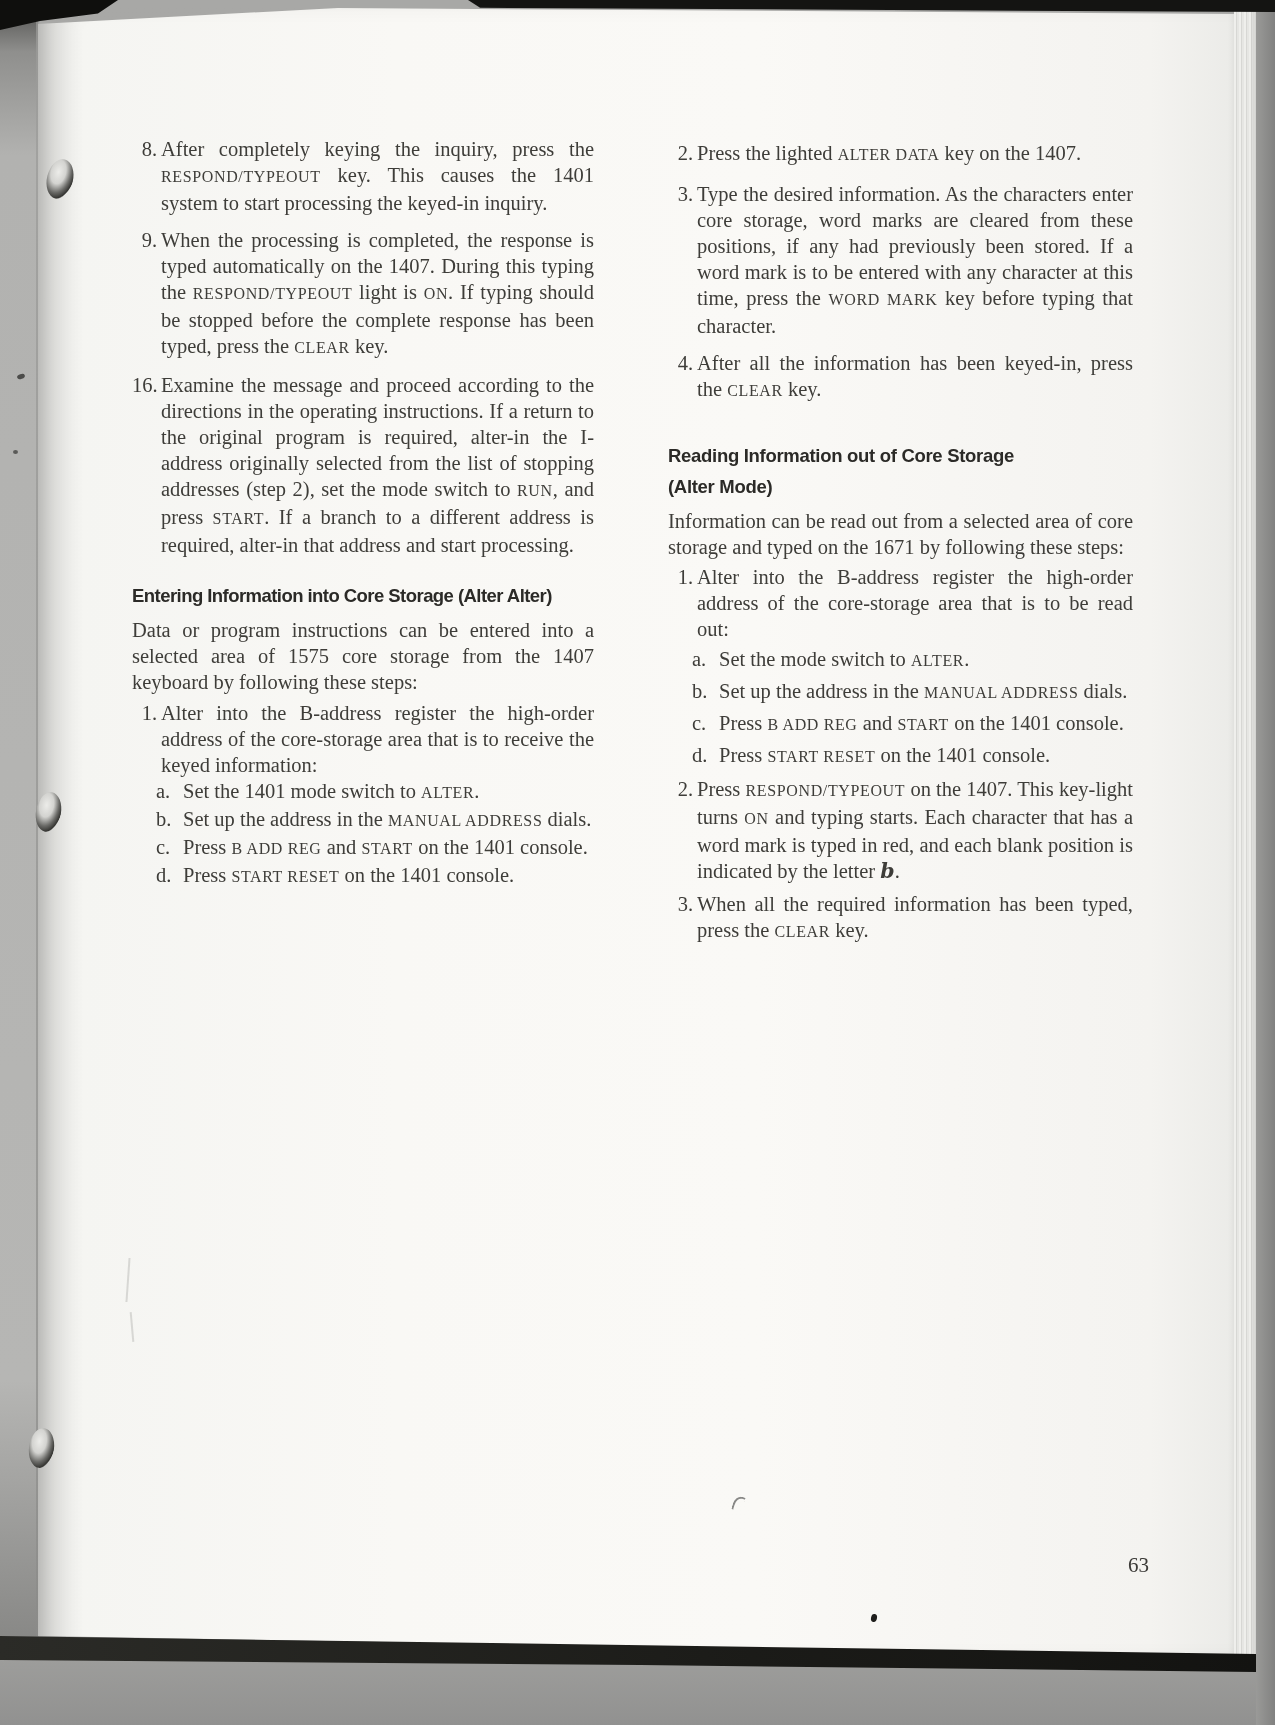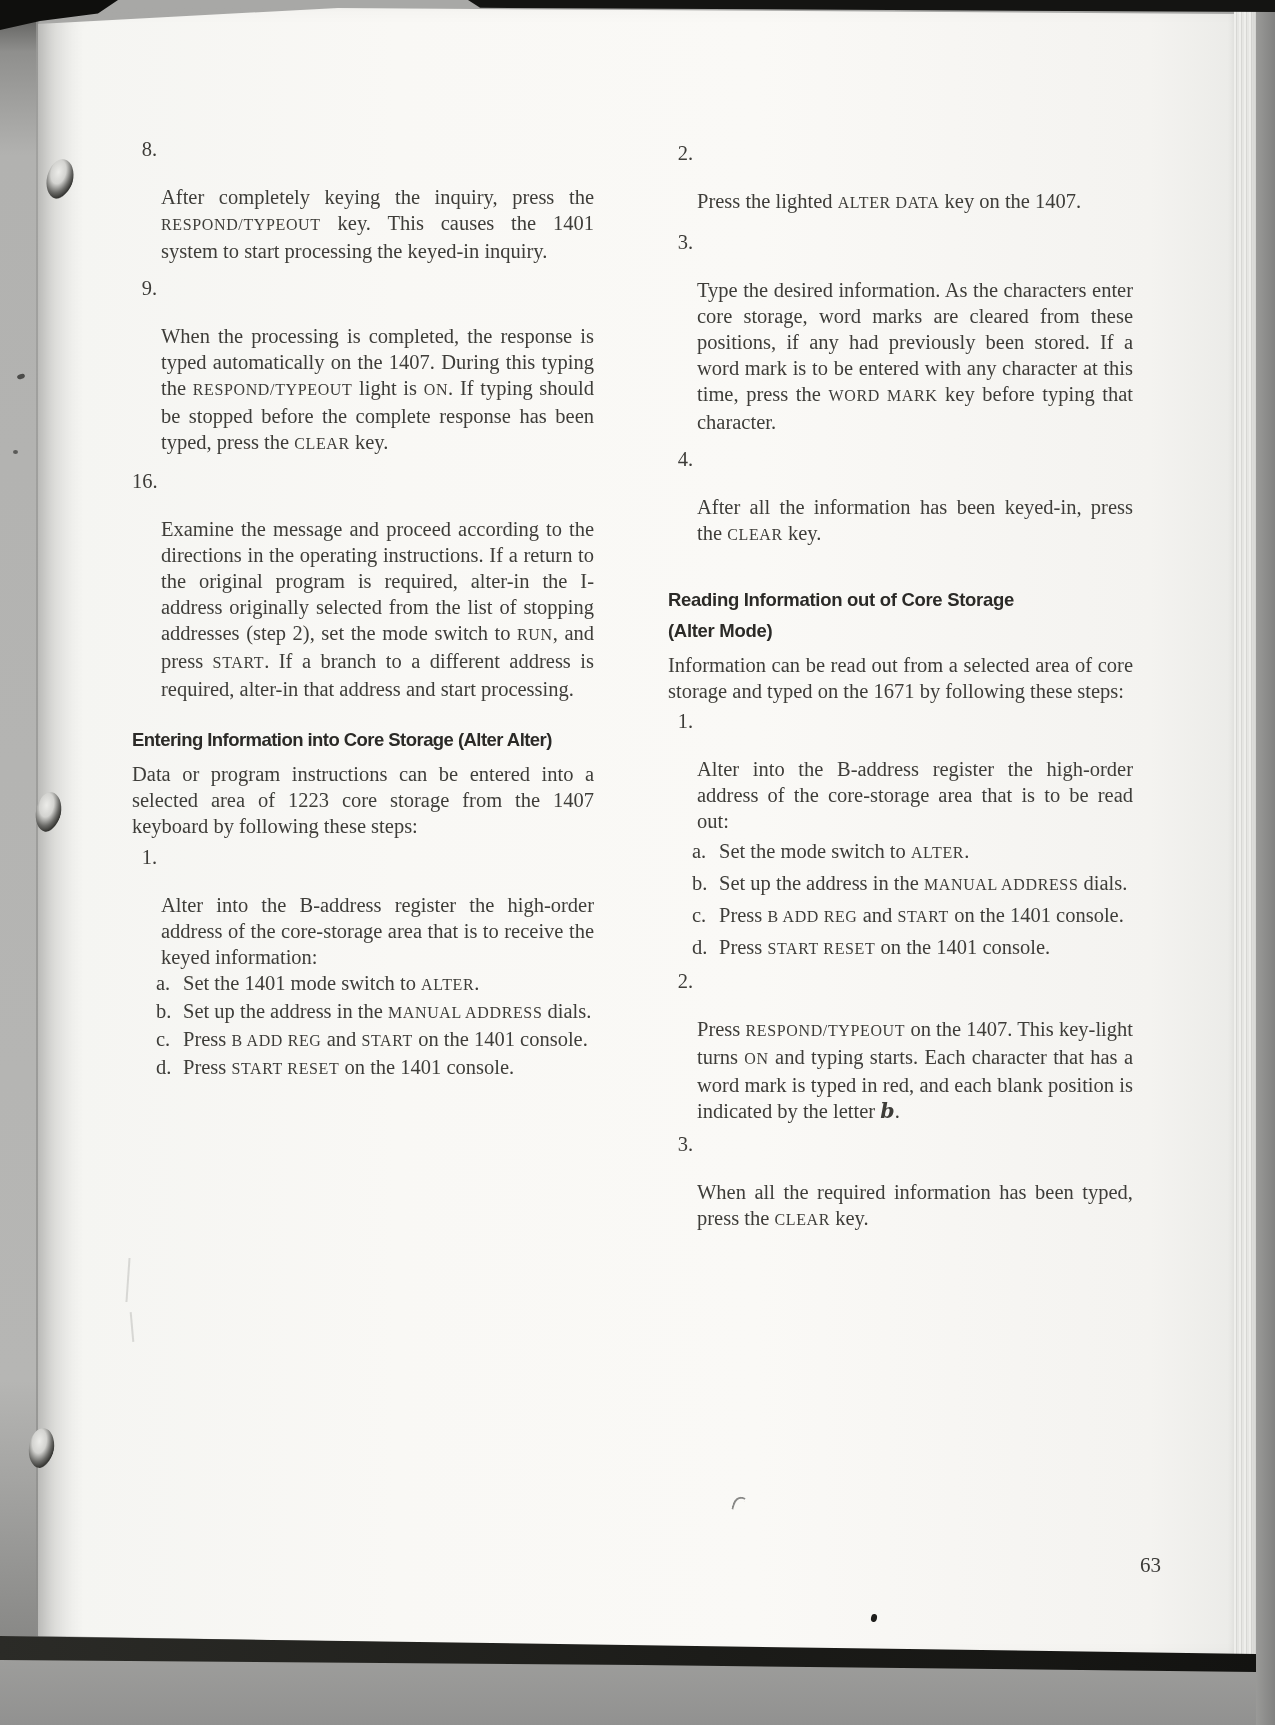--- a/index.html
+++ b/index.html
@@ -57,21 +57,21 @@
     transform:rotate(16deg);opacity:.8;}
   .pencil{position:absolute;width:2px;background:#cfcfcc;z-index:7;opacity:.8;}
   .p1{left:127px;top:1258px;height:44px;transform:rotate(4deg);}
   .p2{left:131px;top:1312px;height:30px;transform:rotate(-5deg);}
   
   .col{position:absolute;z-index:4;color:#3e3d39;font-size:20.5px;line-height:26px;}
   .col-left{left:132px;top:136px;width:462px;}
   .col-right{left:668px;top:140px;width:465px;}
   .li{display:flex;align-items:flex-start;}
   .num{width:25px;text-align:right;flex:none;}
-  .ltxt{flex:1;margin-left:4px;text-align:justify;margin-top:48px;}
+  .ltxt{flex:1;margin-left:4px;text-align:justify;}
   .sub{display:flex;align-items:flex-start;margin-left:24px;}
   .letter{width:27px;flex:none;}
   .stxt{flex:1;text-align:justify;}
   .heading{
     font-family:Liberation Sans, sans-serif;font-weight:bold;
     font-size:18.5px;line-height:31px;color:#2b2a27;letter-spacing:-0.55px;
   }
   .heading.one-line{white-space:nowrap;}
   .heading.two-line{width:385px;letter-spacing:-0.3px;}
   .intro{text-align:justify;}
@@ -81,21 +81,21 @@
   .mt36{margin-top:36px;}
   .mb6{margin-bottom:6px;}
   .mb4{margin-bottom:4px;}
   .mt5{margin-top:5px;}
   .mt3{margin-top:3px;}
   .mt4{margin-top:4px;}
   .mt6{margin-top:6px;}
   .mt7{margin-top:7px;}
   .sc{font-size:0.78em;letter-spacing:0.04em;}
   .it{font-style:italic;font-weight:bold;font-family:"DejaVu Serif", serif;}
-  .pageno{position:absolute;left:1128px;top:1553px;z-index:4;font-size:21px;color:#3c3b38;margin-left:12px;}
+  .pageno{position:absolute;left:1128px;top:1553px;z-index:4;font-size:21px;color:#3c3b38;}
 </style>
 </head>
 <body>
 
 <div class="scene">
 
   <div class="bind-strip"></div>
   <div class="bind-crease"></div>
   <div class="page"></div>
   <div class="page-stack"></div>
@@ -127,21 +127,21 @@
       <div class="ltxt">When the processing is completed, the response is typed automatically on the 1407. During this typing the <span class="sc">RESPOND/TYPEOUT</span> light is <span class="sc">ON</span>. If typing should be stopped before the complete response has been typed, press the <span class="sc">CLEAR</span> key.</div>
     </div>
 
     <div class="li">
       <span class="num">16.</span>
       <div class="ltxt">Examine the message and proceed according to the directions in the operating instructions. If a return to the original program is required, alter-in the I-address originally selected from the list of stopping addresses (step 2), set the mode switch to <span class="sc">RUN</span>, and press <span class="sc">START</span>. If a branch to a different address is required, alter-in that address and start processing.</div>
     </div>
 
     <div class="heading one-line mt22 mb6">Entering Information into Core Storage (Alter Alter)</div>
 
-    <div class="intro mb4">Data or program instructions can be entered into a selected area of 1223 core storage from the 1407 keyboard by following these steps:</div>
+    <div class="intro mb4">Data or program instructions can be entered into a selected area of 1575 core storage from the 1407 keyboard by following these steps:</div>
 
     <div class="li mt5">
       <span class="num">1.</span>
       <div class="ltxt">Alter into the B-address register the high-order address of the core-storage area that is to receive the keyed information:</div>
     </div>
 
     <div class="sub">
       <span class="letter">a.</span>
       <div class="stxt">Set the 1401 mode switch to <span class="sc">ALTER</span>.</div>
     </div>

